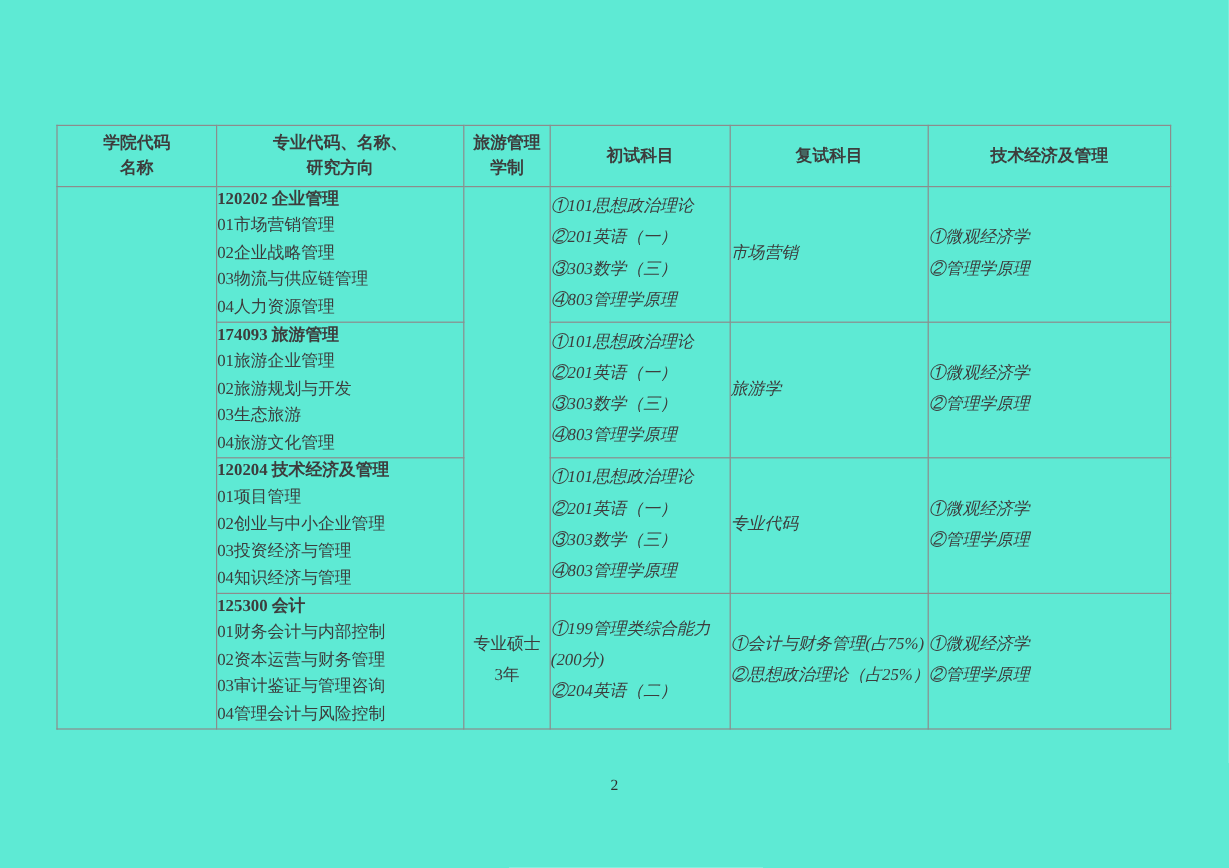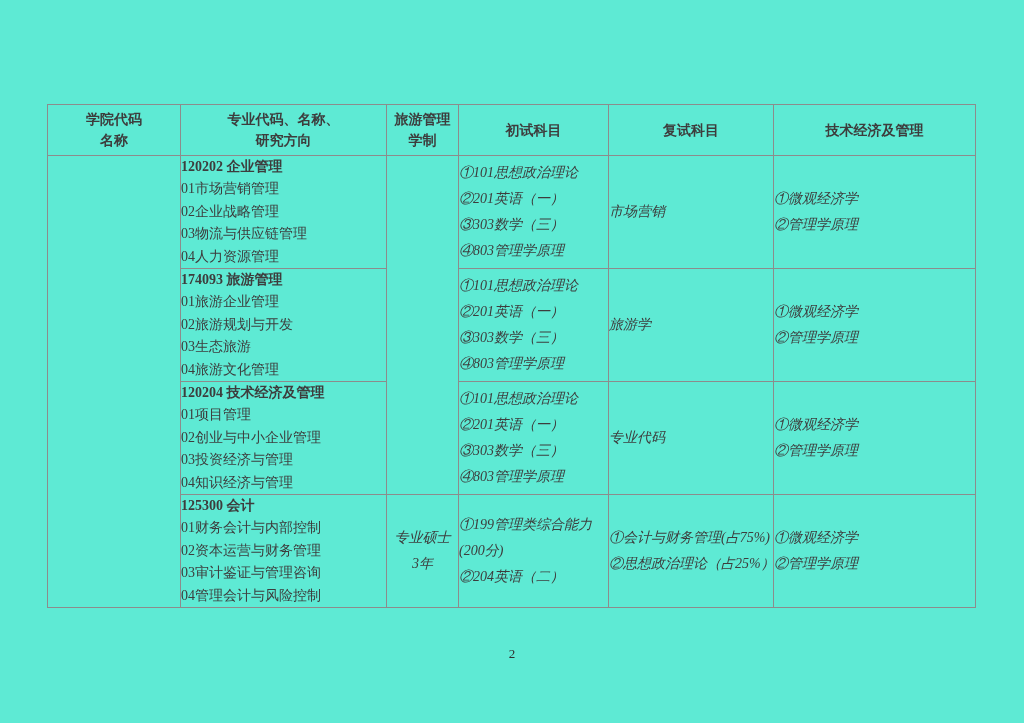--- a/index.html
+++ b/index.html
@@ -37,21 +37,21 @@
     font-weight:bold;
     line-height:21px;
     white-space:pre-line;
   }
   td.major-cell{vertical-align:top;padding:3px 4px 0 7px;}
   .major-code{font-weight:bold;line-height:22px;white-space:nowrap;}
   .dir-line{line-height:22.5px;white-space:nowrap;}
   td.subjects-cell,td.retest-cell,td.add-cell{padding-left:8px;padding-right:2px;font-style:italic;}
   .subj-line{line-height:26px;white-space:nowrap;}
   td.degree-cell{text-align:center;}
-  .degree-text{line-height:26px;white-space:pre-line;font-style:italic;}
+  .degree-text{line-height:26px;white-space:pre-line;}
   .pagenum{
     position:absolute;
     left:0;right:0;
     top:646px;
     text-align:center;
     font-size:13px;
     color:#2f2f2f;
   }
 </style>
 </head>

